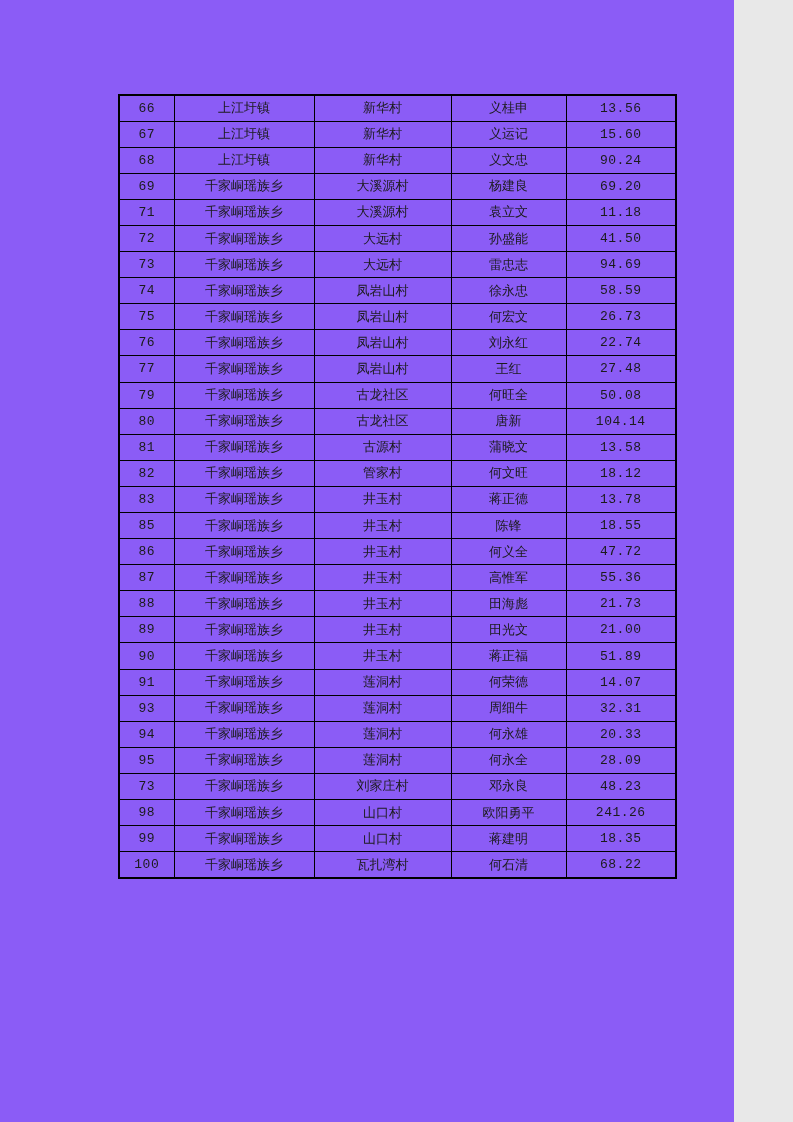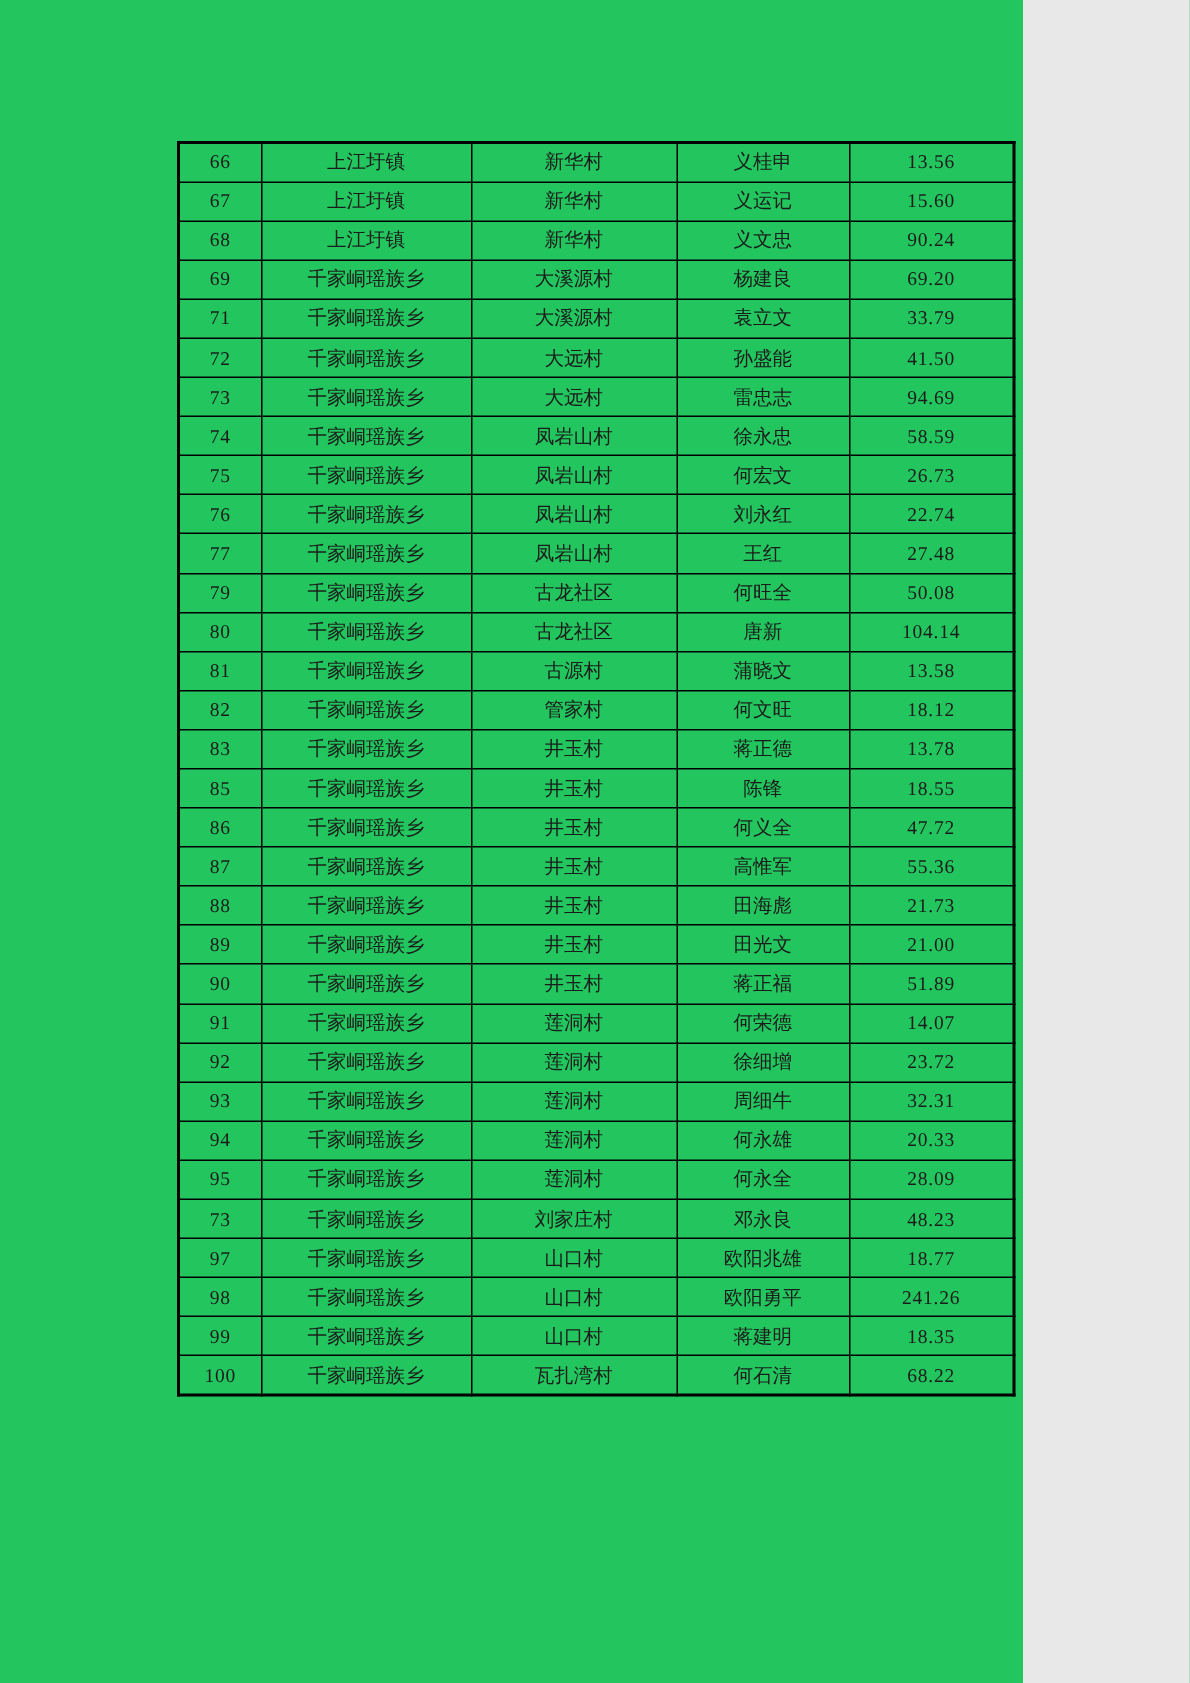--- a/index.html
+++ b/index.html
@@ -2,25 +2,25 @@
 <html><head>
 <meta charset="utf-8">
 <style>
   html, body {
     margin: 0;
     padding: 0;
     background: #e8e8e8;
   }
   .page {
     position: relative;
-    width: 682px;
+    width: 734px;
     height: 1122px;
-    background: #22c55e;
+    background: #8b5cf6;
     overflow: hidden;
-    font-family: Liberation Serif, serif;
+    font-family: Liberation Mono, monospace;
   }
   .data-table {
     position: absolute;
     left: 118px;
     top: 94px;
     width: 557px;
     border-collapse: collapse;
     table-layout: fixed;
     border: 2px solid #000000;
   }
@@ -83,21 +83,21 @@
           <td>千家峒瑶族乡</td>
           <td>大溪源村</td>
           <td>杨建良</td>
           <td class="num">69.20</td>
         </tr>
         <tr>
           <td class="num">71</td>
           <td>千家峒瑶族乡</td>
           <td>大溪源村</td>
           <td>袁立文</td>
-          <td class="num">33.79</td>
+          <td class="num">11.18</td>
         </tr>
         <tr>
           <td class="num">72</td>
           <td>千家峒瑶族乡</td>
           <td>大远村</td>
           <td>孙盛能</td>
           <td class="num">41.50</td>
         </tr>
         <tr>
           <td class="num">73</td>
@@ -212,27 +212,20 @@
           <td class="num">51.89</td>
         </tr>
         <tr>
           <td class="num">91</td>
           <td>千家峒瑶族乡</td>
           <td>莲洞村</td>
           <td>何荣德</td>
           <td class="num">14.07</td>
         </tr>
         <tr>
-          <td class="num">92</td>
-          <td>千家峒瑶族乡</td>
-          <td>莲洞村</td>
-          <td>徐细增</td>
-          <td class="num">23.72</td>
-        </tr>
-        <tr>
           <td class="num">93</td>
           <td>千家峒瑶族乡</td>
           <td>莲洞村</td>
           <td>周细牛</td>
           <td class="num">32.31</td>
         </tr>
         <tr>
           <td class="num">94</td>
           <td>千家峒瑶族乡</td>
           <td>莲洞村</td>
@@ -245,27 +238,20 @@
           <td>莲洞村</td>
           <td>何永全</td>
           <td class="num">28.09</td>
         </tr>
         <tr>
           <td class="num">73</td>
           <td>千家峒瑶族乡</td>
           <td>刘家庄村</td>
           <td>邓永良</td>
           <td class="num">48.23</td>
-        </tr>
-        <tr>
-          <td class="num">97</td>
-          <td>千家峒瑶族乡</td>
-          <td>山口村</td>
-          <td>欧阳兆雄</td>
-          <td class="num">18.77</td>
         </tr>
         <tr>
           <td class="num">98</td>
           <td>千家峒瑶族乡</td>
           <td>山口村</td>
           <td>欧阳勇平</td>
           <td class="num">241.26</td>
         </tr>
         <tr>
           <td class="num">99</td>

